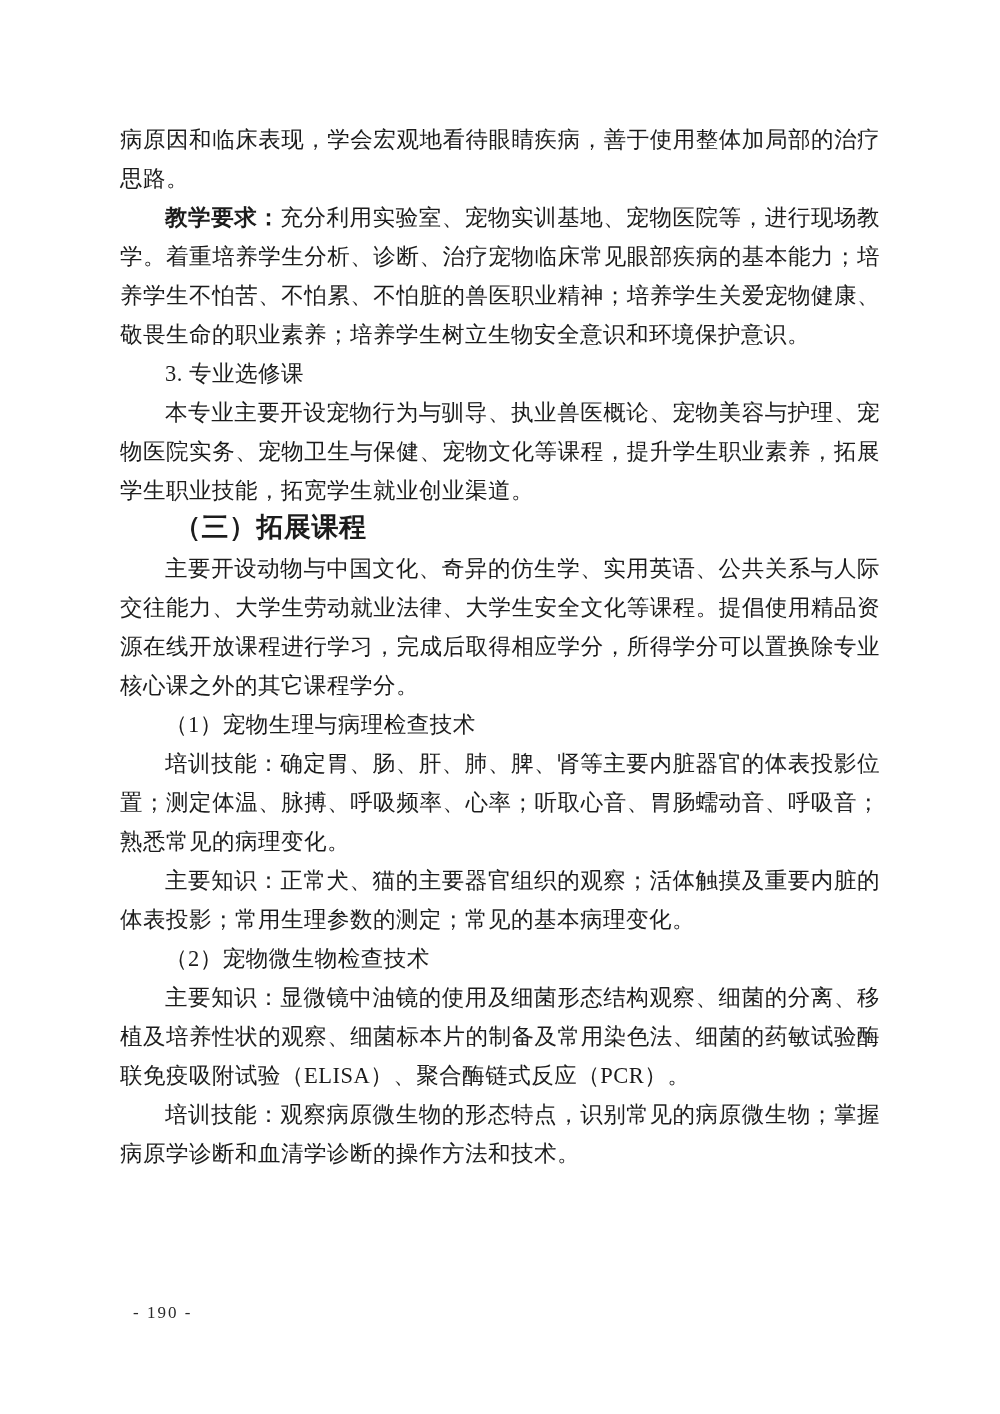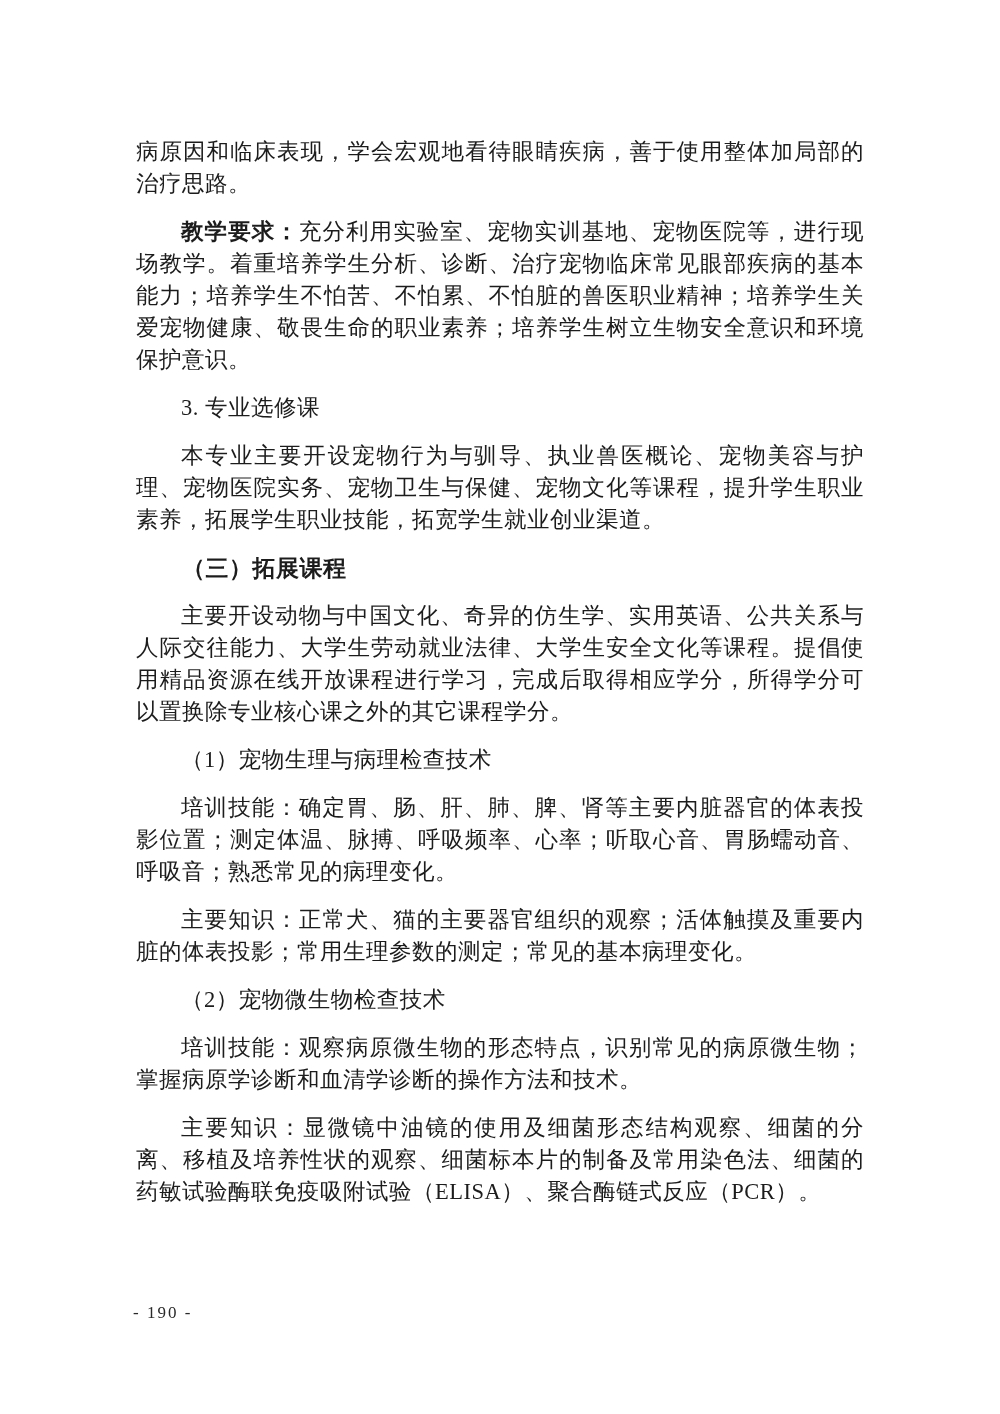--- a/index.html
+++ b/index.html
@@ -23,36 +23,36 @@
     height: 1414px;
     background: #ffffff;
   }
   .content {
     position: absolute;
     top: 120px;
     left: 120px;
     width: 760px;
   }
   .content p {
-    margin: 16px;
+    margin: 0;
     padding: 0;
     font-size: 22.5px;
-    line-height: 32px;
+    line-height: 39px;
     text-align: justify;
     text-justify: inter-character;
     text-indent: 2em;
     letter-spacing: 0.5px;
   }
   .content p.noindent {
     text-indent: 0;
   }
   .content p.heading {
-    font-family: Liberation Sans, sans-serif;
+    font-family: Liberation Mono, monospace;
     font-weight: bold;
-    font-size: 23px;
+    font-size: 27px;
   }
   .lead-bold {
     font-family: Liberation Sans, sans-serif;
     font-weight: bold;
   }
   .page-footer {
     position: absolute;
     top: 1302px;
     left: 133px;
     font-size: 17px;
@@ -83,20 +83,20 @@
 
 
     <p>（1）宠物生理与病理检查技术</p>
 
     <p>培训技能：确定胃、肠、肝、肺、脾、肾等主要内脏器官的体表投影位置；测定体温、脉搏、呼吸频率、心率；听取心音、胃肠蠕动音、呼吸音；熟悉常见的病理变化。</p>
 
     <p>主要知识：正常犬、猫的主要器官组织的观察；活体触摸及重要内脏的体表投影；常用生理参数的测定；常见的基本病理变化。</p>
 
     <p>（2）宠物微生物检查技术</p>
 
+    <p>主要知识：显微镜中油镜的使用及细菌形态结构观察、细菌的分离、移植及培养性状的观察、细菌标本片的制备及常用染色法、细菌的药敏试验酶联免疫吸附试验（ELISA）、聚合酶链式反应（PCR）。</p>
+
     <p>培训技能：观察病原微生物的形态特点，识别常见的病原微生物；掌握病原学诊断和血清学诊断的操作方法和技术。</p>
-
-    <p>主要知识：显微镜中油镜的使用及细菌形态结构观察、细菌的分离、移植及培养性状的观察、细菌标本片的制备及常用染色法、细菌的药敏试验酶联免疫吸附试验（ELISA）、聚合酶链式反应（PCR）。</p>
 
   </div>
 
   <div class="page-footer">- 190 -</div>
 </div>
 
 </body></html>

